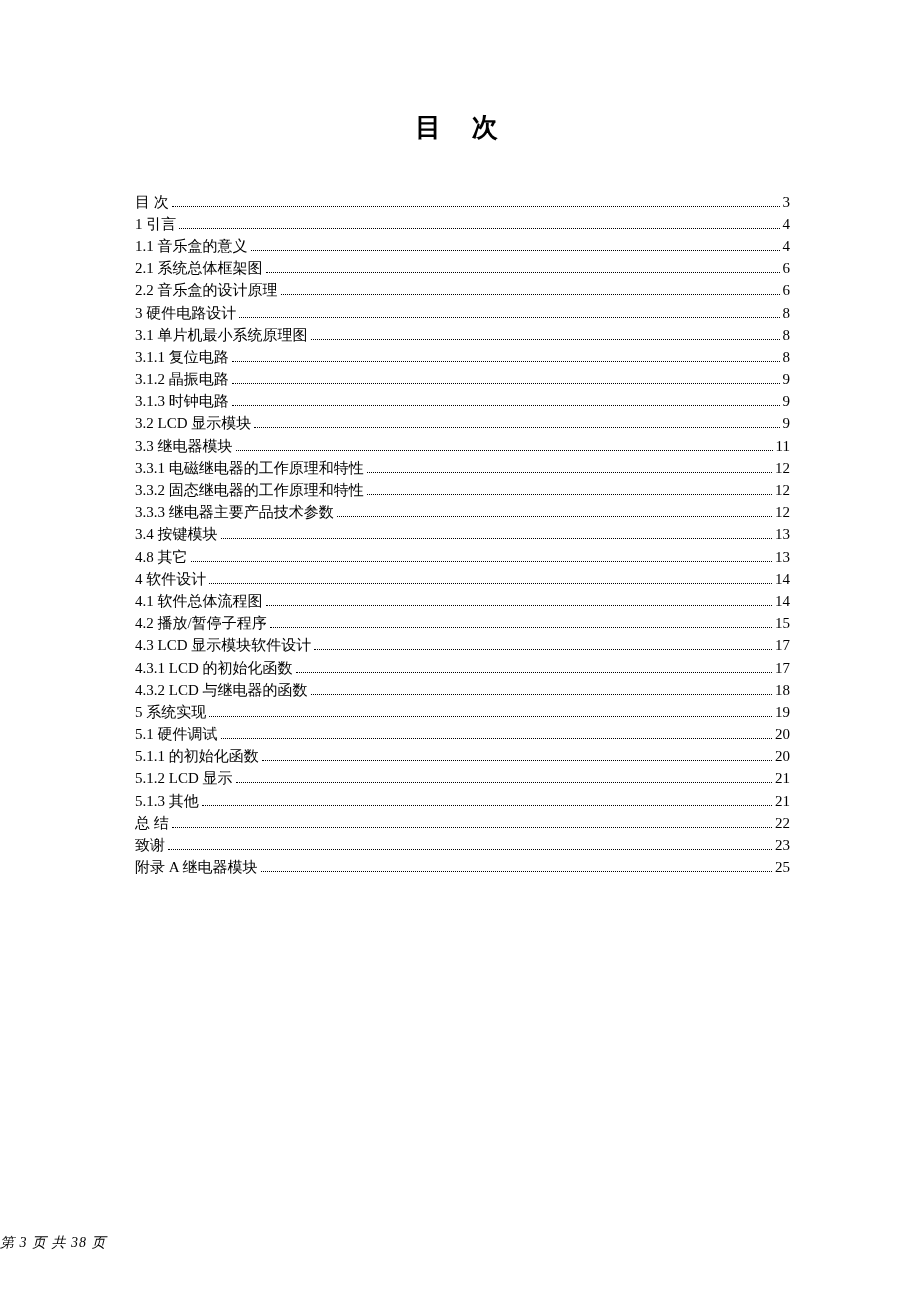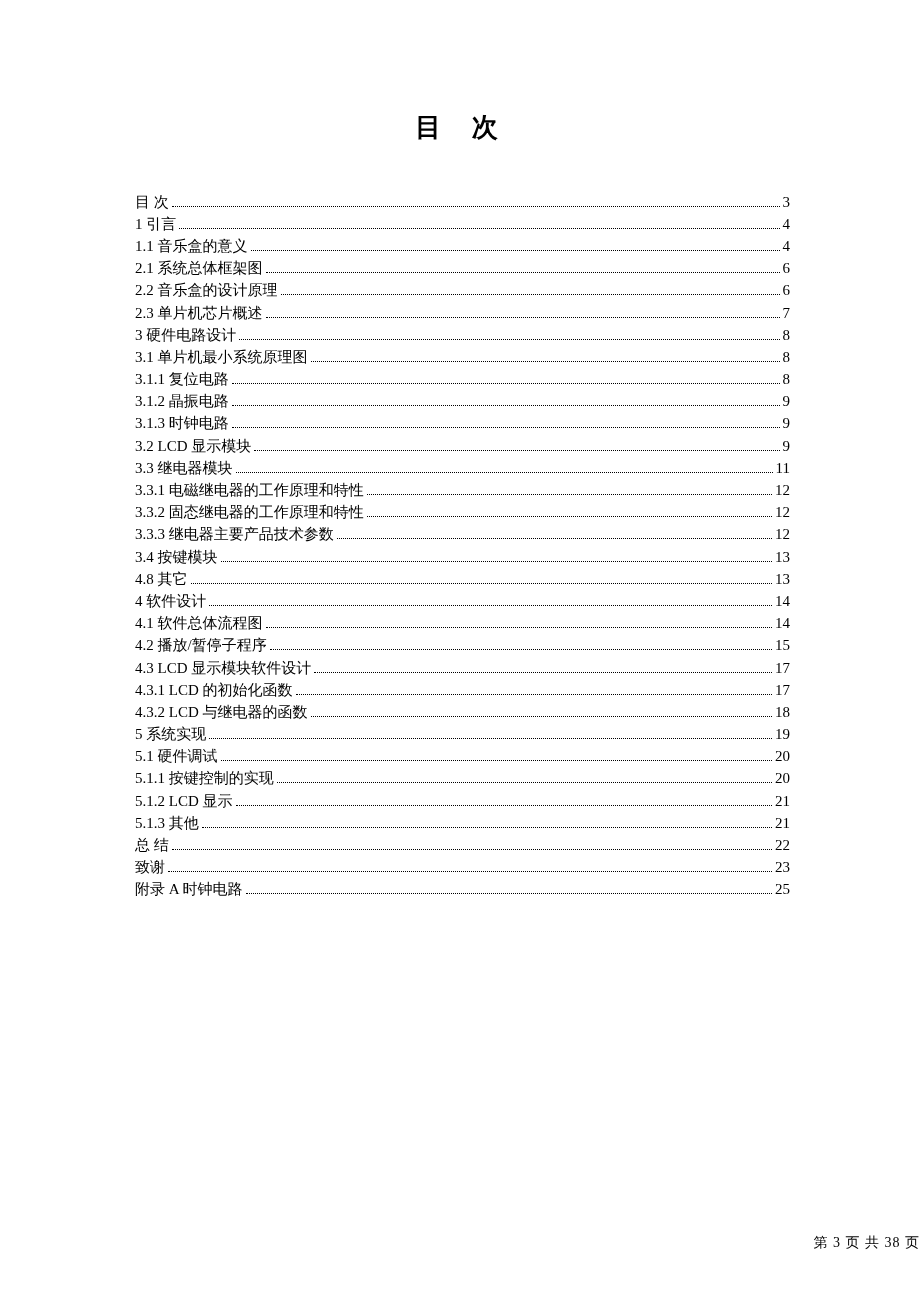--- a/index.html
+++ b/index.html
@@ -46,23 +46,24 @@
     height: 0.7em;
   }
   .toc-page {
     flex: 0 0 auto;
   }
   .footer {
     position: absolute;
     bottom: 50px;
     left: 0;
     width: 100%;
-    text-align: right;
+    text-align: left;
     font-size: 14px;
     letter-spacing: 1px;
+    font-style: italic;
   }
 </style>
 </head>
 <body>
 
 <div class="page">
 
   <div class="title">目  次</div>
 
   <div class="toc" id="toc-container">
@@ -85,25 +86,20 @@
         <span class="toc-label">2.1 系统总体框架图</span>
         <span class="toc-dots"></span>
         <span class="toc-page">6</span>
       </div>
       <div class="toc-row">
         <span class="toc-label">2.2 音乐盒的设计原理</span>
         <span class="toc-dots"></span>
         <span class="toc-page">6</span>
       </div>
       <div class="toc-row">
-        <span class="toc-label">2.3 单片机芯片概述</span>
-        <span class="toc-dots"></span>
-        <span class="toc-page">7</span>
-      </div>
-      <div class="toc-row">
         <span class="toc-label">3 硬件电路设计</span>
         <span class="toc-dots"></span>
         <span class="toc-page">8</span>
       </div>
       <div class="toc-row">
         <span class="toc-label">3.1 单片机最小系统原理图</span>
         <span class="toc-dots"></span>
         <span class="toc-page">8</span>
       </div>
       <div class="toc-row">
@@ -190,21 +186,21 @@
         <span class="toc-label">5 系统实现</span>
         <span class="toc-dots"></span>
         <span class="toc-page">19</span>
       </div>
       <div class="toc-row">
         <span class="toc-label">5.1 硬件调试</span>
         <span class="toc-dots"></span>
         <span class="toc-page">20</span>
       </div>
       <div class="toc-row">
-        <span class="toc-label">5.1.1 按键控制的实现</span>
+        <span class="toc-label">5.1.1 的初始化函数</span>
         <span class="toc-dots"></span>
         <span class="toc-page">20</span>
       </div>
       <div class="toc-row">
         <span class="toc-label">5.1.2  LCD 显示</span>
         <span class="toc-dots"></span>
         <span class="toc-page">21</span>
       </div>
       <div class="toc-row">
         <span class="toc-label">5.1.3 其他</span>
@@ -215,21 +211,21 @@
         <span class="toc-label">总 结</span>
         <span class="toc-dots"></span>
         <span class="toc-page">22</span>
       </div>
       <div class="toc-row">
         <span class="toc-label">致谢</span>
         <span class="toc-dots"></span>
         <span class="toc-page">23</span>
       </div>
       <div class="toc-row">
-        <span class="toc-label">附录 A 时钟电路</span>
+        <span class="toc-label">附录 A 继电器模块</span>
         <span class="toc-dots"></span>
         <span class="toc-page">25</span>
       </div>
     </div>
 
   <div class="footer">第 3 页 共 38 页</div>
 
 </div>
 
 </body></html>

